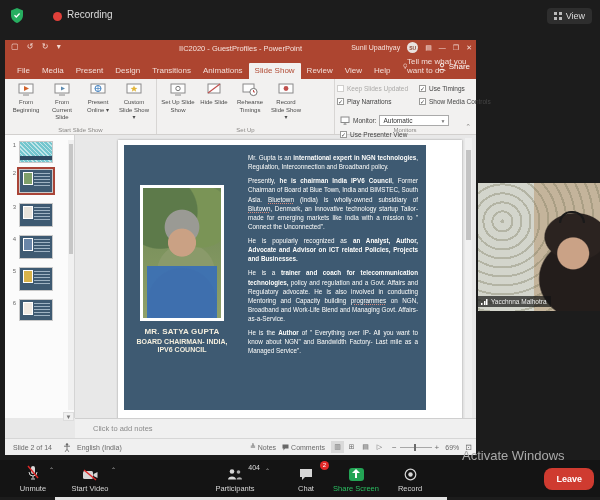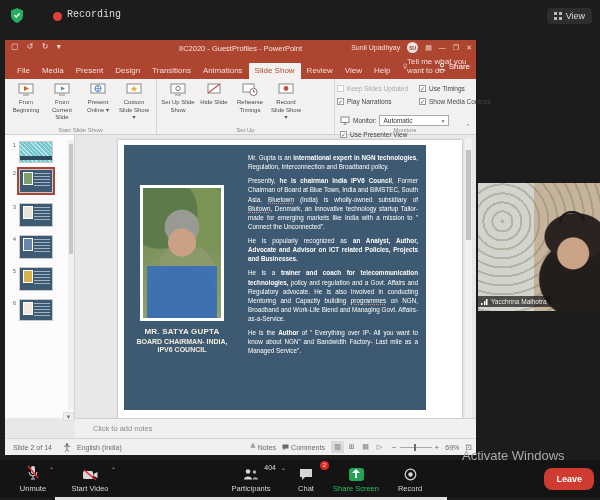--- a/index.html
+++ b/index.html
@@ -5,21 +5,21 @@
   * { margin:0; padding:0; box-sizing:border-box; }
   html,body { width:600px; height:500px; background:#1c1c1c; overflow:hidden;
               font-family:"Liberation Sans", sans-serif; }
   .abs { position:absolute; }
   #stage { position:relative; width:600px; height:500px; background:#1c1c1c; }
 
   
   #topbar { left:0; top:0; width:600px; height:30px; }
   .shield { left:10px; top:8px; }
   .recdot { width:9px; height:9px; border-radius:50%; background:#e0403a; left:53px; top:12px; }
-  .reclabel { left:67px; top:9px; color:#ddd; font-size:10px;font-family:Liberation Mono, monospace; }
+  .reclabel { left:67px; top:9px; color:#ddd; font-size:10px; }
   #viewbtn { right:8px; top:8px; background:#2e2e2e; border-radius:4px; color:#ddd;
              font-size:9px; padding:3px 7px; display:flex; align-items:center; gap:4px; }
   .gridicon { display:inline-block; width:8px; height:8px;
               background:
                linear-gradient(#bbb,#bbb) 0 0/3px 3px no-repeat,
                linear-gradient(#bbb,#bbb) 5px 0/3px 3px no-repeat,
                linear-gradient(#bbb,#bbb) 0 5px/3px 3px no-repeat,
                linear-gradient(#bbb,#bbb) 5px 5px/3px 3px no-repeat; }
 
   
@@ -483,21 +483,21 @@
       <span class="ic">
         <svg width="17" height="12" viewBox="0 0 17 12">
           <rect x="1" y="2" width="10" height="8" rx="1.5" fill="#d6d6d6"></rect>
           <path d="M11.5 5 L15.5 3 V9 L11.5 7 Z" fill="#d6d6d6"></path>
           <path d="M2 1 L14 11" stroke="#e02828" stroke-width="1.4"></path>
         </svg>
       </span>
       <span>Start Video</span>
     </div>
 
-    <div class="titem" style="left:220px;width:62px;">
+    <div class="titem" style="left:204px;width:62px;">
       <span class="pcount" style="right:6px;">404</span>
       <span class="caret" style="right:-4px;top:3px;">⌃</span>
       <span class="ic">
         <svg width="16" height="13" viewBox="0 0 16 13">
           <circle cx="5" cy="3.5" r="2.3" fill="#d6d6d6"></circle>
             <path d="M1 11.5 C1 7.5 9 7.5 9 11.5 Z" fill="#d6d6d6"></path>
           <circle cx="11.5" cy="4" r="1.8" fill="#a9a9a9"></circle>
             <path d="M9.5 11.5 C10 8.5 15 8.5 15 11.5 Z" fill="#a9a9a9"></path>
         </svg>
       </span>

